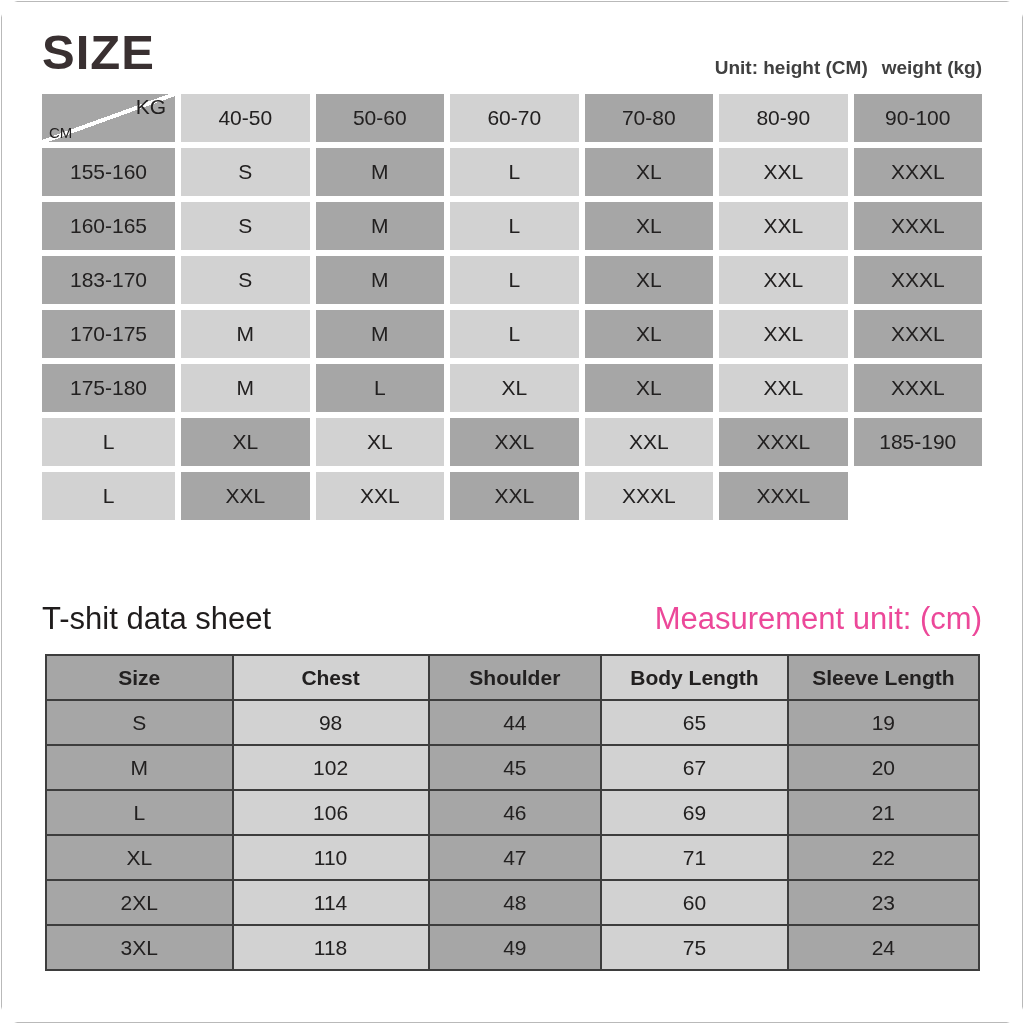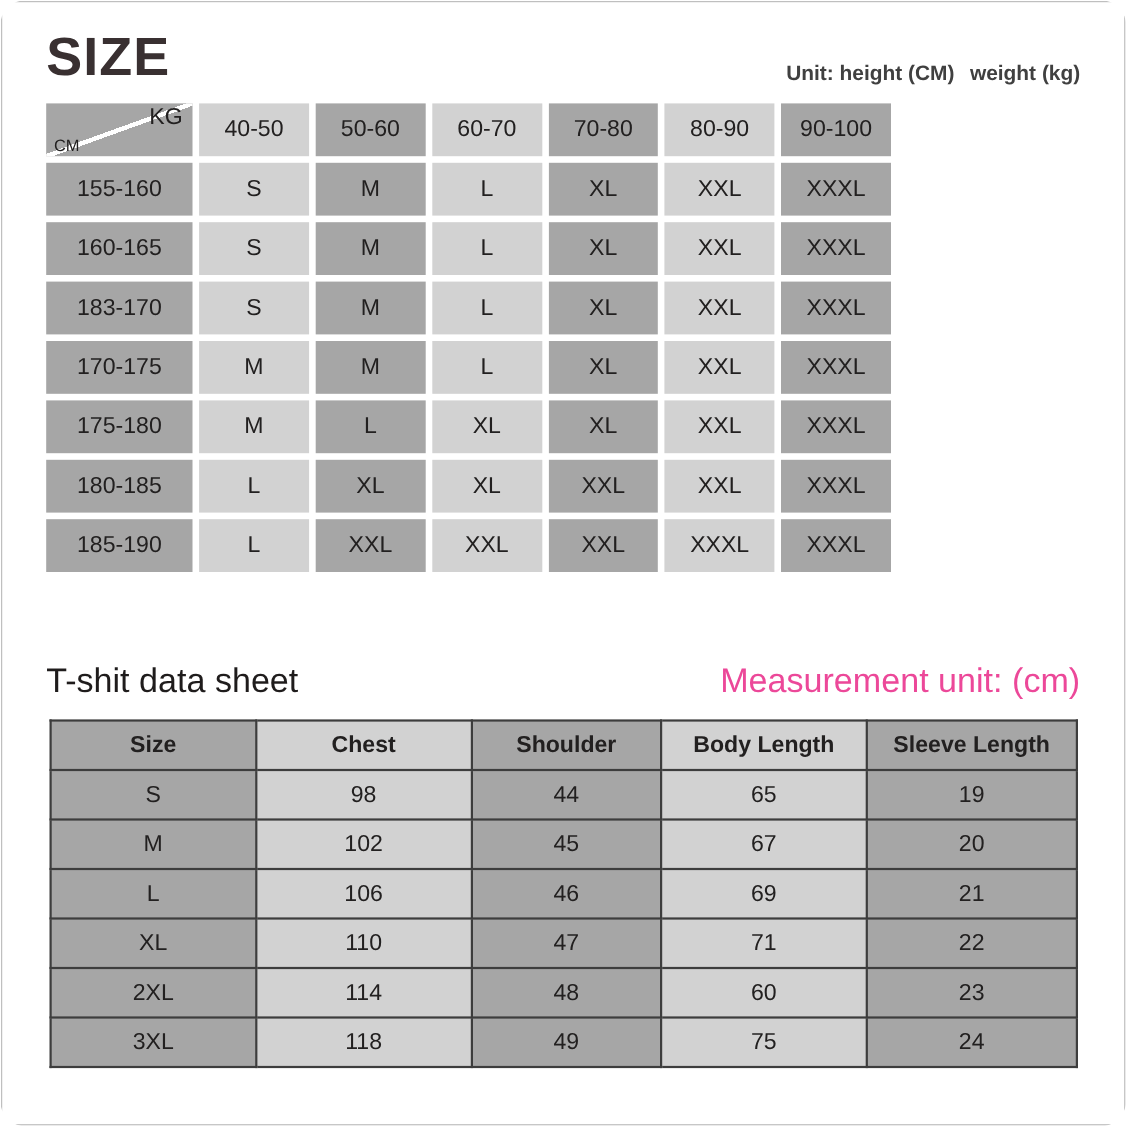--- a/index.html
+++ b/index.html
@@ -12,21 +12,21 @@
   .canvas{position:relative;width:1024px;height:1024px;background:var(--bg);overflow:hidden;border-radius:24px;}
   .frame{position:absolute;inset:1px;border:1px solid #b9b9b9;pointer-events:none;}
 
   
   .page-title{position:absolute;left:42px;top:24px;font-size:49px;font-weight:bold;
     letter-spacing:1px;color:var(--title);}
   .unit-note{position:absolute;right:42px;top:57px;font-size:19px;font-weight:bold;color:#404040;}
   .unit-note .w{margin-left:14px;}
 
   
-  .matrix{position:absolute;left:42px;top:94px;width:768px;display:grid;
+  .matrix{position:absolute;left:42px;top:94px;width:940px;display:grid;
     grid-template-columns:133px repeat(6,1fr);grid-auto-rows:48px;gap:6px;}
   .cell{display:flex;align-items:center;justify-content:center;font-size:21px;color:var(--text);}
   .dark{background:var(--cell-dark);text-align:center;}
   .light{background:var(--cell-light);}
   .corner{position:relative;background:
     linear-gradient(to bottom right,rgba(0,0,0,0) calc(50% - 2px),#fff calc(50% - 2px),
       #fff calc(50% + 2px),rgba(0,0,0,0) calc(50% + 2px)),var(--cell-dark);}
   .corner .kg{position:absolute;top:1px;right:9px;font-size:21px;}
   .corner .cm{position:absolute;bottom:1px;left:7px;font-size:15px;}
 
@@ -99,21 +99,20 @@
     <div class="cell dark">XXXL</div>
 
     <div class="cell dark">175-180</div>
     <div class="cell light">M</div>
     <div class="cell dark">L</div>
     <div class="cell light">XL</div>
     <div class="cell dark">XL</div>
     <div class="cell light">XXL</div>
     <div class="cell dark">XXXL</div>
 
-    <div class="cell dark">180-185</div>
     <div class="cell light">L</div>
     <div class="cell dark">XL</div>
     <div class="cell light">XL</div>
     <div class="cell dark">XXL</div>
     <div class="cell light">XXL</div>
     <div class="cell dark">XXXL</div>
 
     <div class="cell dark">185-190</div>
     <div class="cell light">L</div>
     <div class="cell dark">XXL</div>

